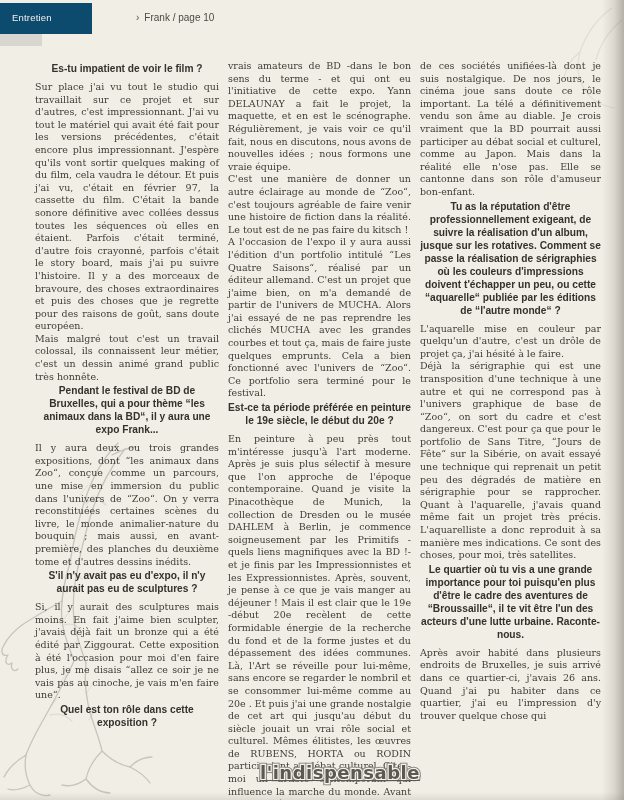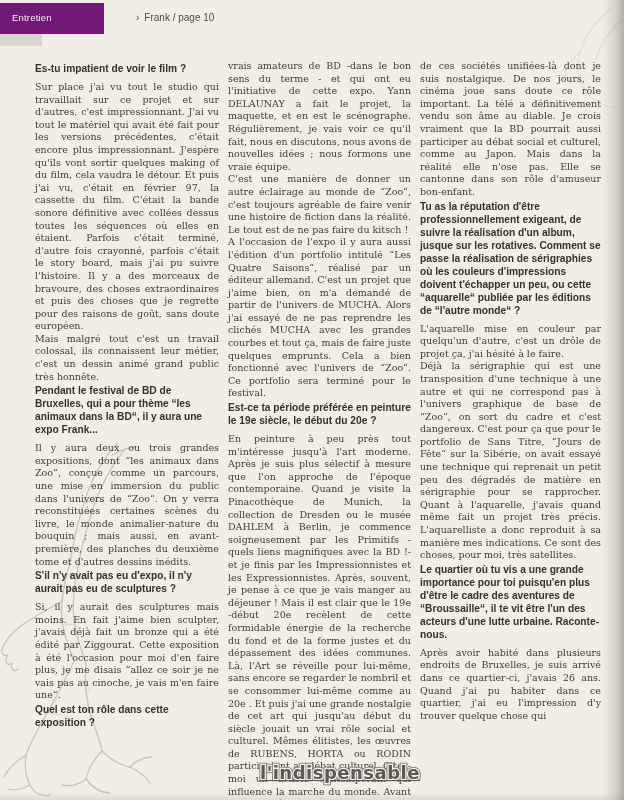--- a/index.html
+++ b/index.html
@@ -14,22 +14,22 @@
     background:linear-gradient(to right, rgba(120,112,100,0) 0%, rgba(120,112,100,0.18) 55%, rgba(95,90,82,0.42) 100%);
     pointer-events:none;
   }
   .scan-shadow-bottom{
     position:absolute;left:0;bottom:0;width:624px;height:8px;
     background:linear-gradient(to bottom, rgba(120,112,100,0) 0%, rgba(120,112,100,0.15) 100%);
     pointer-events:none;
   }
   
   .header-box{
-    position:absolute;left:0;top:3px;width:104px;height:31px;
-    background:#701a75;
+    position:absolute;left:0;top:3px;width:92px;height:31px;
+    background:#0c4a6e;
   }
   .header-box .label{
     position:absolute;left:12px;top:9px;
     font-family:"Liberation Sans", sans-serif;font-size:9.5px;color:#f3f1ed;
     letter-spacing:0.2px;
   }
   .header-shadow{
     position:absolute;left:0;top:34px;width:42px;height:12px;
     background:#d8d6d1;
   }
@@ -44,21 +44,21 @@
   .col-2{left:228px;width:183px;}
   .col-3{left:420px;width:181px;}
   .block-p{
     font-family:"DejaVu Serif", serif;
     font-size:9.5px;line-height:12.6px;color:#413c37;
     text-align:justify;margin:0;
   }
   .block-q{
     font-family:"Liberation Sans", sans-serif;font-weight:bold;
     font-size:10.2px;line-height:13px;color:#35312d;
-    margin:1px 0 6px 0;text-align:left;
+    margin:1px 0 6px 0;text-align:center;
   }
   .col > .block-q:first-child{margin-top:2px;}
   
   .footer-logo{
     position:absolute;left:200px;top:762px;width:280px;height:30px;
     text-align:center;
   }
   .footer-logo .layer{
     position:absolute;left:0;top:0;width:100%;
     font-family:"DejaVu Sans", sans-serif;font-weight:bold;

